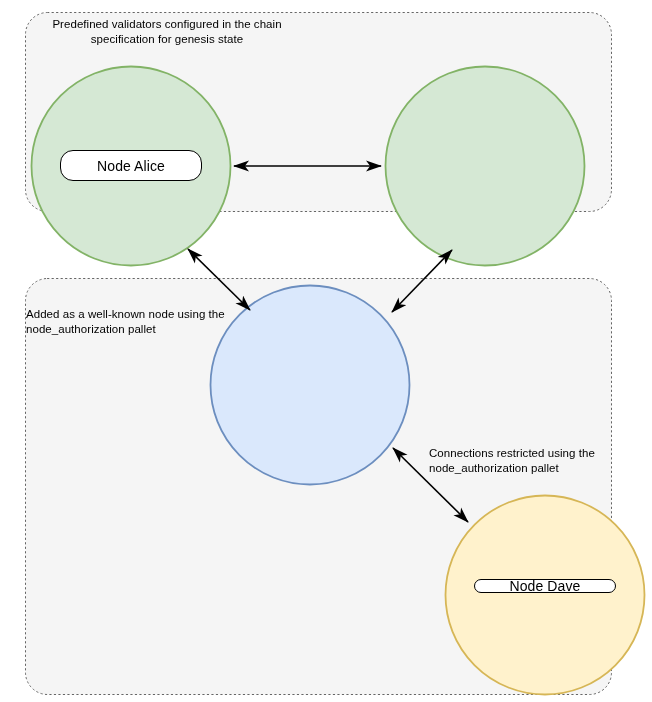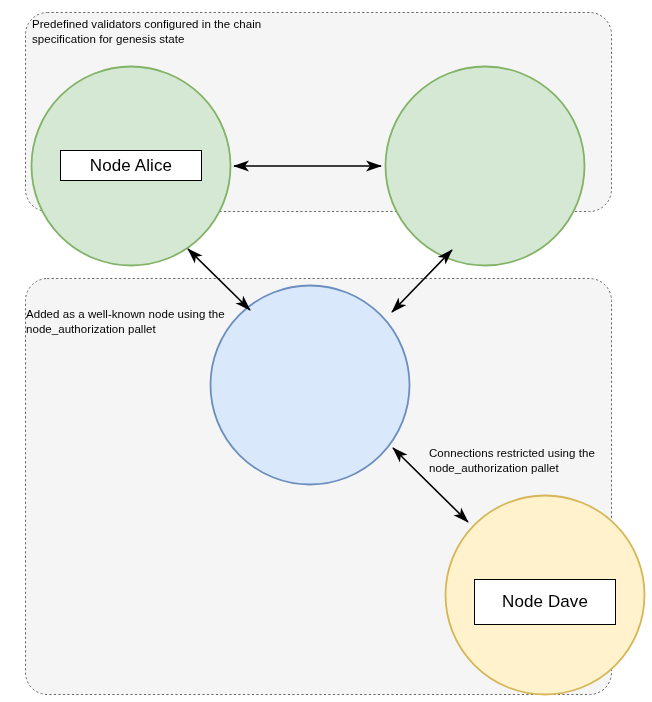--- a/index.html
+++ b/index.html
@@ -32,41 +32,41 @@
     display: block;
   }
   .group-caption {
     position: absolute;
     font-size: 11.5px;
     line-height: 15px;
     color: #000000;
     white-space: pre-line;
     letter-spacing: 0.05px;
   }
-  #caption-validators { left: 32px; top: 17px; width: 270px; }
+  #caption-validators { left: 32px; top: 17px; width: 270px; text-align: center; }
   #caption-wellknown  { left: 26px; top: 307px; width: 230px; }
   #caption-restricted { left: 429px; top: 446px; width: 200px; }
 
   .node-label-box {
     position: absolute;
     background: #ffffff;
     border: 1.1px solid #000000;
-    border-radius: 0;
+    border-radius: 13px;
     box-sizing: border-box;
     display: flex;
     align-items: center;
     justify-content: center;
-    font-size: 17px;
+    font-size: 14px;
     color: #000000;
     letter-spacing: 0.1px;
   }
   #node-box-alice   { left: 60px;  top: 150px; width: 142px; height: 31px; }
   #node-box-bob     { left: 415px; top: 150px; width: 142px; height: 31px; }
   #node-box-charlie { left: 240px; top: 369px; width: 142px; height: 31px; }
-  #node-box-dave    { left: 474px; top: 579px; width: 142px; height: 46px; }
+  #node-box-dave    { left: 474px; top: 579px; width: 142px; height: 14px; }
 </style>
 </head>
 <body>
 
 <div id="diagram-root">
 
   <svg id="diagram-svg" viewBox="0 0 652 702" xmlns="http://www.w3.org/2000/svg">
     <defs>
       <marker id="arrow-end" markerWidth="11" markerHeight="11" refX="9.4" refY="3.6" orient="auto" markerUnits="strokeWidth">
         <path d="M0,0.2 L10,3.6 L0,7.0 L2.6,3.6 Z" fill="#000000"></path>

